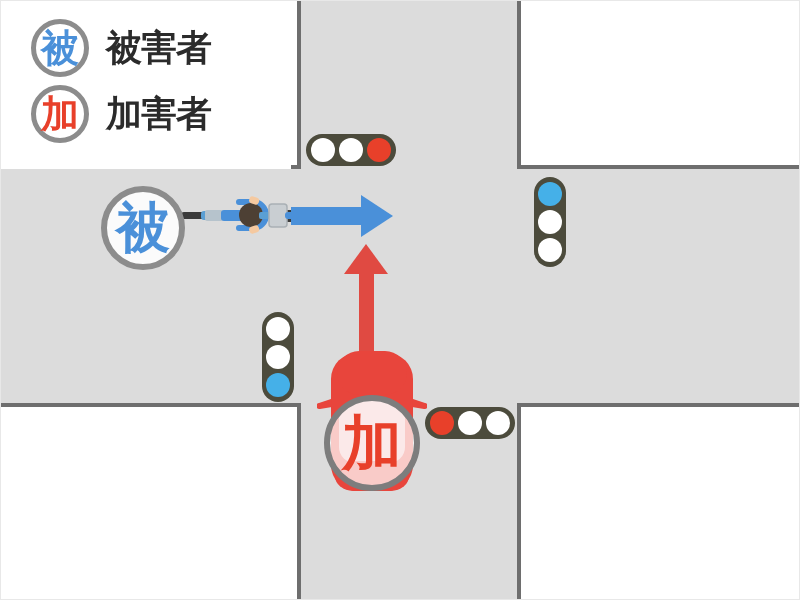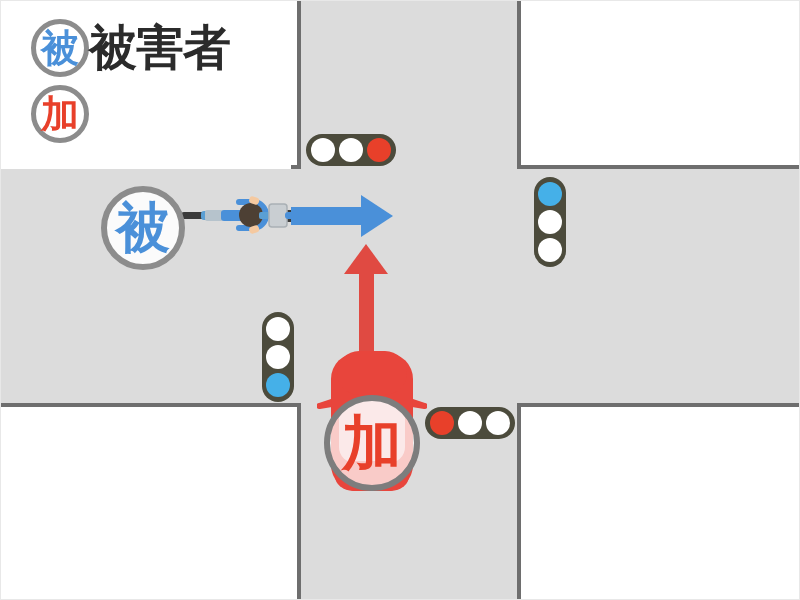--- a/index.html
+++ b/index.html
@@ -140,24 +140,24 @@
     justify-content: center;
     font-size: 38px;
     font-weight: 700;
     line-height: 1;
     box-sizing: border-box;
     flex: none;
   }
   .legend-badge.victim { color: #4a90d9; }
   .legend-badge.offender { color: #e8402a; }
   .legend-text {
-    font-size: 48px;
+    font-size: 36px;
     font-weight: 700;
     color: #2b2b2b;
-    margin-left: 0;
+    margin-left: 17px;
     letter-spacing: -1px;
     white-space: nowrap;
   }
 
   
   #motorcycle { position: absolute; }
   #car { position: absolute; }
 </style>
 </head>
 <body>
@@ -248,16 +248,17 @@
     <span>加</span>
   </div>
 
   <div id="legend">
     <div class="legend-row">
       <span class="legend-badge victim">被</span>
       <span class="legend-text">被害者</span>
     </div>
     <div class="legend-row">
       <span class="legend-badge offender">加</span>
+      <span class="legend-text">加害者</span>
     </div>
   </div>
 
 </div>
 
 </body></html>

